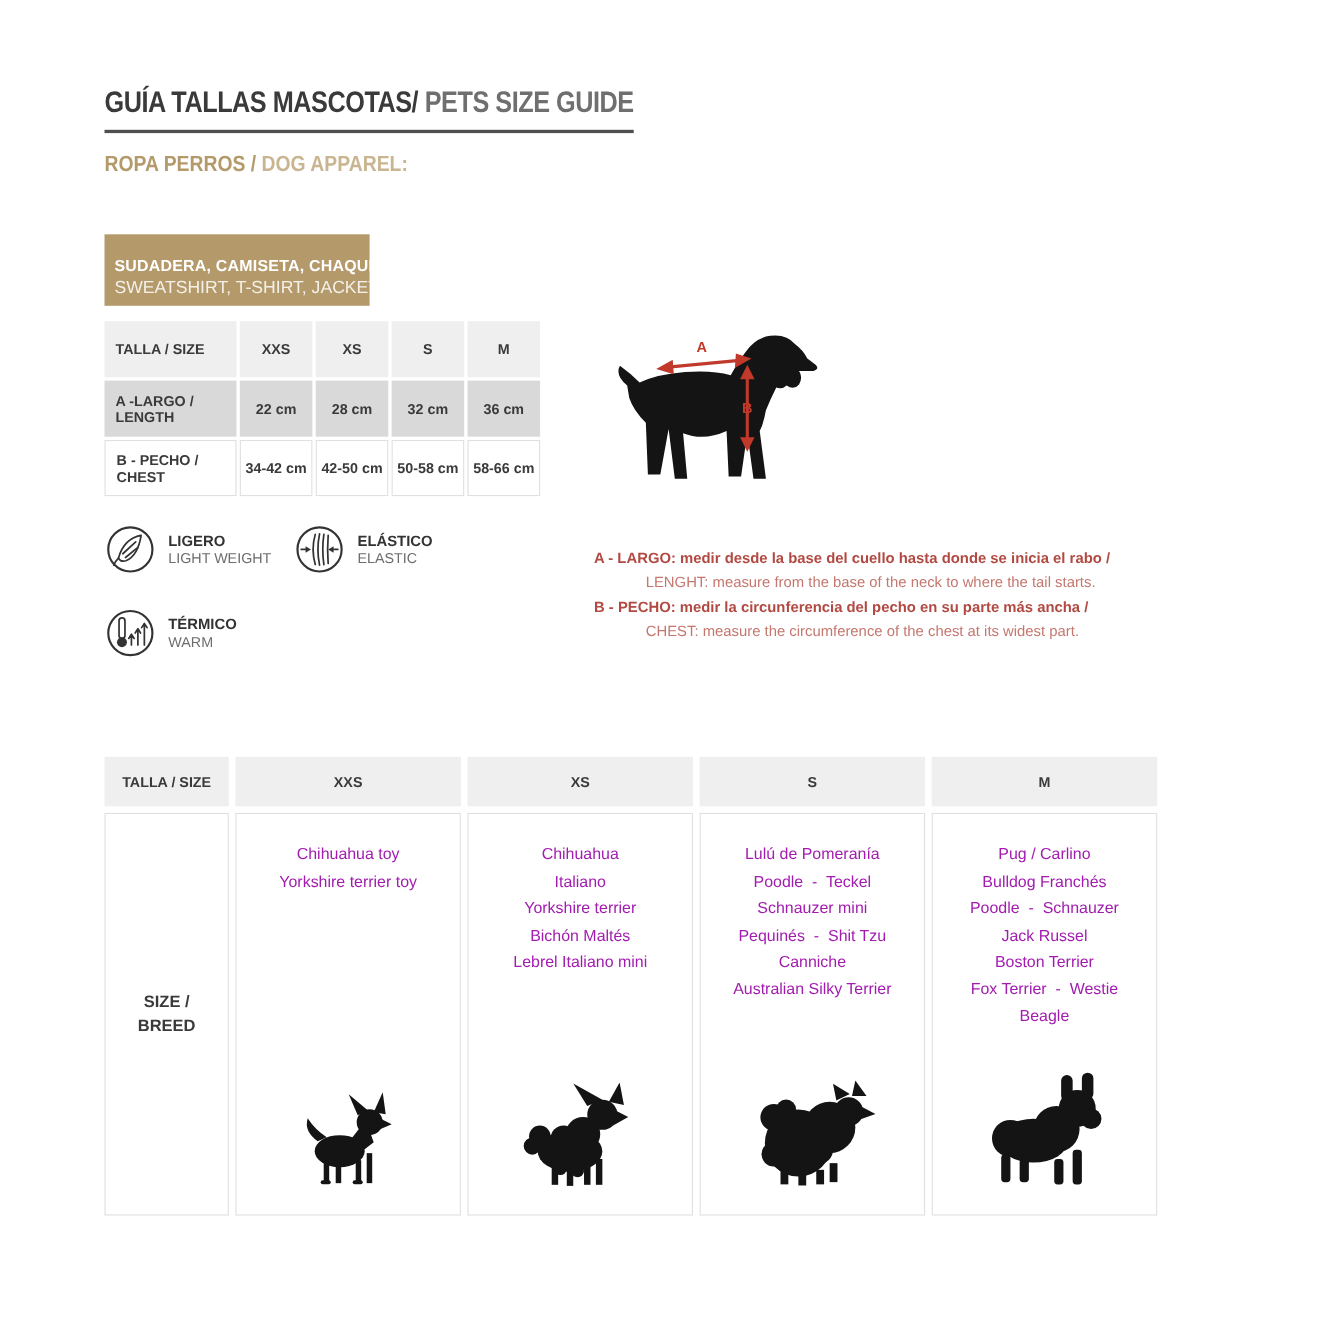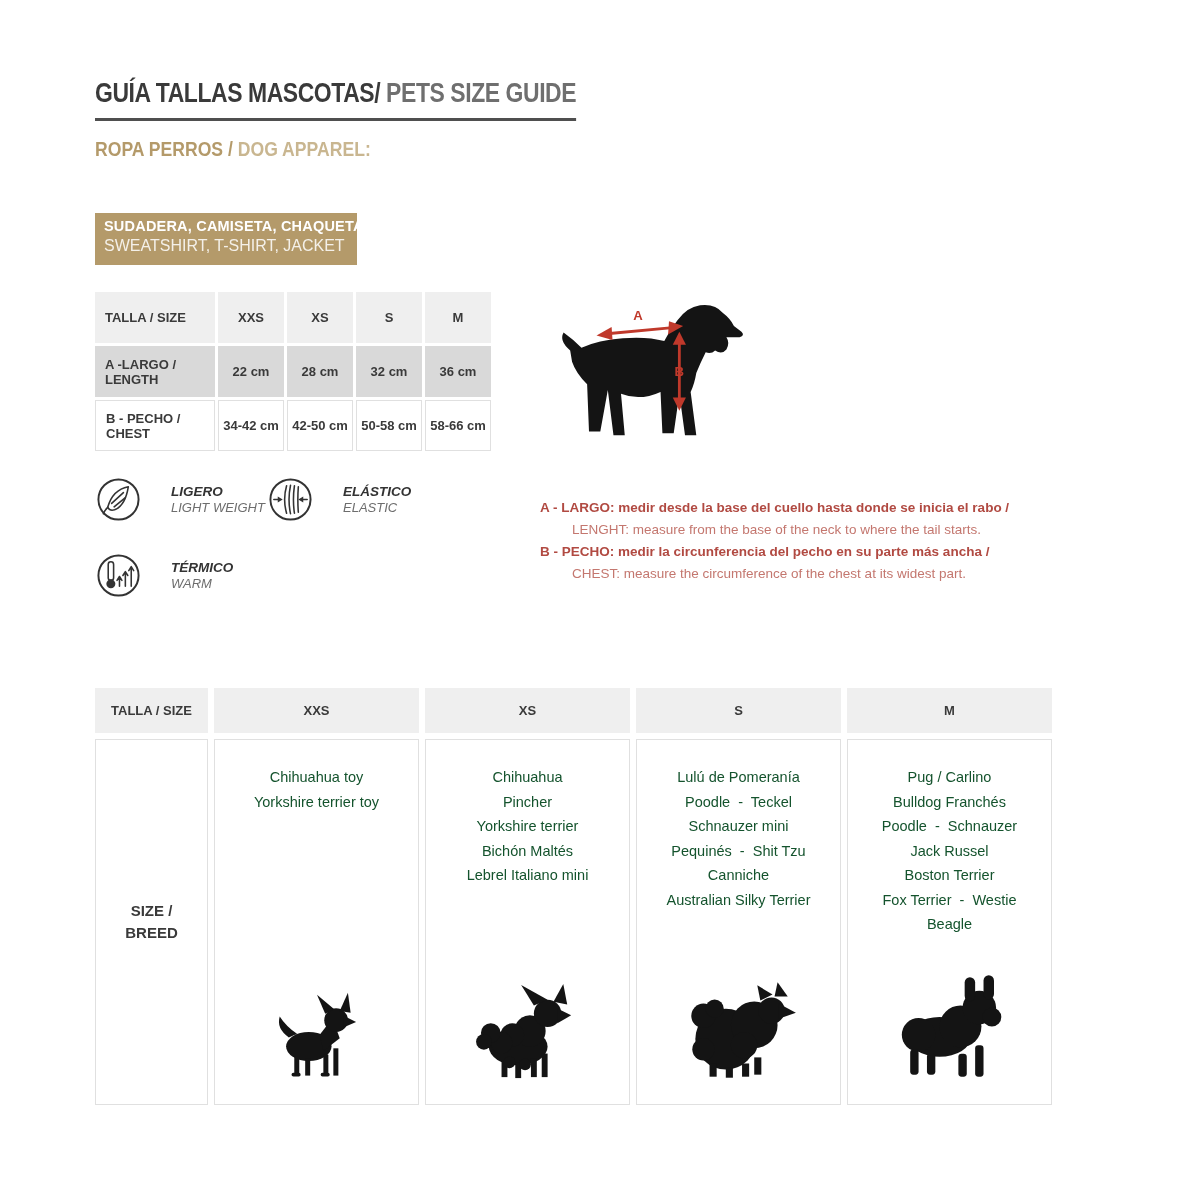--- a/index.html
+++ b/index.html
@@ -20,61 +20,61 @@
          border-bottom:3px solid #4f4f4f;padding-bottom:9px;
          transform:scaleX(0.85);transform-origin:left top;white-space:nowrap;}
   .title .es{color:var(--text_dark);}
   .title .en{color:#6f6f6f;font-weight:bold;}
   .subtitle{position:absolute;left:95px;top:138px;font-size:20px;font-weight:bold;
             transform:scaleX(0.88);transform-origin:left top;white-space:nowrap;}
   .subtitle .es{color:var(--accent_tan);}
   .subtitle .en{color:var(--accent_tan_light);}
 
   
-  .category-box{position:absolute;left:95px;top:213px;width:262px;min-height:52px;
-                background:var(--accent_tan);color:#fff;padding:4px 9px 7px;line-height:19px;}
+  .category-box{position:absolute;left:95px;top:213px;width:241px;min-height:52px;
+                background:var(--accent_tan);color:#fff;padding:20px 9px 7px;line-height:19px;}
   .category-box .es{font-size:14.5px;font-weight:bold;letter-spacing:.2px;white-space:nowrap;}
   .category-box .en{font-size:16px;color:rgba(255,255,255,.85);white-space:nowrap;}
 
   
   .size-table{position:absolute;left:95px;top:292px;display:grid;
               grid-template-columns:120px 66px 66px 66px 66px;gap:3px;font-size:13px;font-weight:bold;}
   .size-table .cell{height:51px;display:flex;align-items:center;justify-content:center;text-align:center;}
   .size-table .rowlabel{justify-content:flex-start;padding-left:10px;text-align:left;}
   .size-table .hdr{background:var(--table_header_bg);}
   .size-table .hl{background:var(--table_row_highlight_bg);}
   .size-table .plain{background:#fff;border:1px solid var(--border);}
 
   
   .diagram{position:absolute;left:548px;top:294px;width:210px;height:160px;}
 
   
   .features{position:absolute;left:95px;top:476px;display:grid;
             grid-template-columns:172px 210px;row-gap:29px;}
-  .feature{display:flex;align-items:center;gap:29px;font-style:italic;}
+  .feature{display:flex;align-items:center;gap:11px;}
   .feature .ficon{width:47px;height:47px;flex:0 0 auto;}
   .feature .t1{font-size:13.5px;font-weight:bold;color:#333;line-height:16px;}
   .feature .t2{font-size:13px;color:#6d6d6d;line-height:15px;}
 
   
   .notes{position:absolute;left:540px;top:497px;width:470px;font-size:13.5px;line-height:21.5px;}
   .note-es{color:var(--accent_red);font-weight:bold;}
-  .note-en{color:var(--accent_red_light);margin-left:32px;margin-bottom:1px;}
+  .note-en{color:var(--accent_red_light);margin-left:47px;margin-bottom:1px;}
 
   
   .breed-header{position:absolute;left:95px;top:688px;display:grid;
                 grid-template-columns:113px 205px 205px 205px 205px;gap:6px;}
   .breed-header .cell{height:45px;background:var(--table_header_bg);display:flex;
                       align-items:center;justify-content:center;font-size:13px;font-weight:bold;}
   .breed-body{position:absolute;left:95px;top:739px;display:grid;
               grid-template-columns:113px 205px 205px 205px 205px;gap:6px;height:366px;}
   .breed-body .bcell{background:#fff;border:1px solid var(--border);display:flex;
                      flex-direction:column;align-items:center;}
   .breed-label{justify-content:center;font-size:15px;font-weight:bold;text-align:center;line-height:22px;}
-  .breeds{padding-top:25px;text-align:center;font-size:14.5px;line-height:24.5px;color:#14532d;
+  .breeds{padding-top:25px;text-align:center;font-size:14.5px;line-height:24.5px;color:#a21caf;
           white-space:pre-wrap;}
   .dogwrap{margin-top:auto;margin-bottom:22px;display:flex;justify-content:center;align-items:flex-end;}
 
   svg .ink{fill:var(--silhouette);}
   svg .stroke-ink{stroke:#333;fill:none;stroke-width:2;stroke-linecap:round;stroke-linejoin:round;}
   svg .thin{stroke-width:1.6;}
   svg .red{fill:var(--arrow_red);}
   svg .redline{stroke:var(--arrow_red);stroke-width:3;}
   svg text.redlab{fill:var(--arrow_red);font-family:"Liberation Sans",sans-serif;
                   font-weight:bold;font-size:14px;}
@@ -232,21 +232,21 @@
             <rect x="62" y="70" width="5.5" height="23"></rect>
             <rect x="73" y="63" width="5.5" height="30"></rect>
             <rect x="27" y="90" width="10" height="4" rx="2"></rect>
             <rect x="59" y="90" width="10" height="4" rx="2"></rect>
           </g>
         </svg>
       </div>
     </div>
 
     <div class="bcell">
-      <div class="breeds"><div class="breed-line">Chihuahua</div><div class="breed-line">Pincher</div><div class="breed-line">Yorkshire terrier</div><div class="breed-line">Bichón Maltés</div><div class="breed-line">Lebrel Italiano mini</div></div>
+      <div class="breeds"><div class="breed-line">Chihuahua</div><div class="breed-line">Italiano</div><div class="breed-line">Yorkshire terrier</div><div class="breed-line">Bichón Maltés</div><div class="breed-line">Lebrel Italiano mini</div></div>
       <div class="dogwrap">
         <svg viewBox="0 0 120 100" width="118" height="98">
           <g class="ink">
             <ellipse cx="50" cy="64" rx="30" ry="19"></ellipse>
             <circle cx="62" cy="48" r="16"></circle>
             <circle cx="44" cy="52" r="12"></circle>
             <circle cx="33" cy="60" r="11"></circle>
             <circle cx="80" cy="30" r="14"></circle>
             <polygon points="90,25 104,32 90,40"></polygon>
             <polygon points="66,22 53,1 80,16"></polygon>

